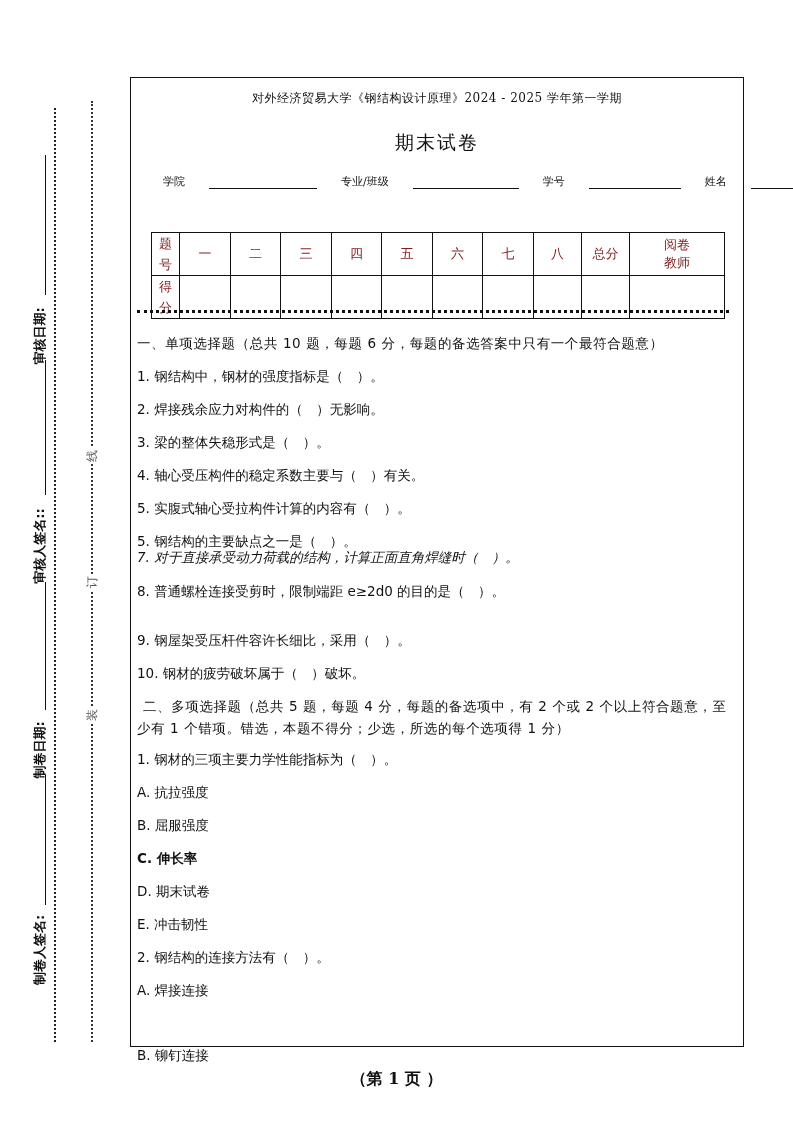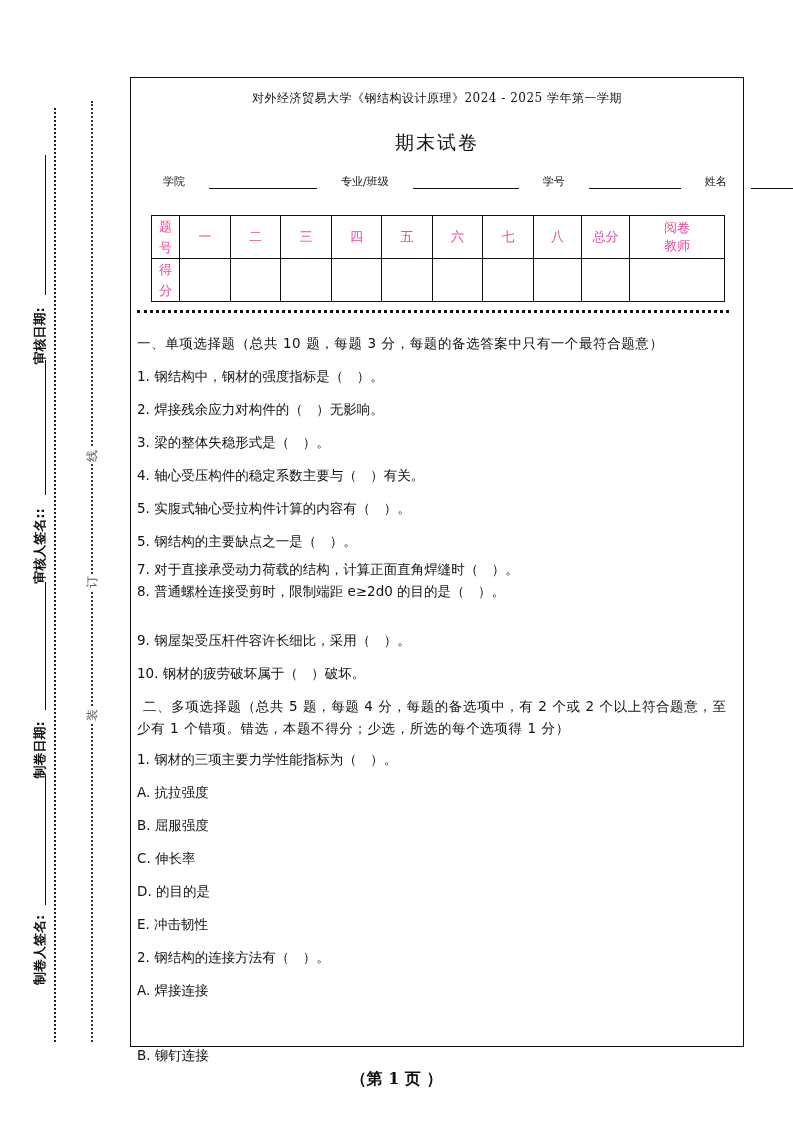--- a/index.html
+++ b/index.html
@@ -47,22 +47,22 @@
     position: absolute; left: 0; right: 0; top: 52px; text-align: center;
     font-size: 19px; letter-spacing: 2px;
   }
   .info-row {
     position: absolute; left: 32px; top: 96px; font-size: 11px;
     display: flex; align-items: flex-end; white-space: nowrap; gap: 24px;
   }
   .info-row .blank { display: inline-block; border-bottom: 1px solid #111; height: 12px; }
 
   table.score {
-    position: absolute; left: 20px; top: 137px;
-    border-collapse: collapse; font-size: 13px; color: #ec4899;
+    position: absolute; left: 20px; top: 154px;
+    border-collapse: collapse; font-size: 13px; color: #7f1d1d;
   }
   table.score td {
     border: 1px solid #111; text-align: center; vertical-align: middle; padding: 0;
   }
   table.score tr.head td { height: 41px; }
   table.score tr.score-row td { height: 42px; }
   table.score td.rowhead { line-height: 21px; font-size: 13px; }
   table.score td.two-line { line-height: 18px; font-size: 13px; }
 
   .sep {
@@ -153,39 +153,39 @@
       <td></td>
       <td></td>
       <td></td>
     </tr>
   </tbody>
     </table>
 
   <div class="sep"></div>
 
   <div class="content">
-    <div class="line section-head" style="top:0px;">一、单项选择题（总共 10 题，每题 3 分，每题的备选答案中只有一个最符合题意）</div>
+    <div class="line section-head" style="top:0px;">一、单项选择题（总共 10 题，每题 6 分，每题的备选答案中只有一个最符合题意）</div>
     <div class="line" style="top:33px;">1. 钢结构中，钢材的强度指标是（　）。</div>
     <div class="line" style="top:66px;">2. 焊接残余应力对构件的（　）无影响。</div>
     <div class="line" style="top:99px;">3. 梁的整体失稳形式是（　）。</div>
     <div class="line" style="top:132px;">4. 轴心受压构件的稳定系数主要与（　）有关。</div>
     <div class="line" style="top:165px;">5. 实腹式轴心受拉构件计算的内容有（　）。</div>
     <div class="line" style="top:198px;">5. 钢结构的主要缺点之一是（　）。</div>
-    <div class="line" style="top:226px;">7. 对于直接承受动力荷载的结构，计算正面直角焊缝时（　）。</div>
+    <div class="line" style="top:214px;font-style:italic;">7. 对于直接承受动力荷载的结构，计算正面直角焊缝时（　）。</div>
     <div class="line" style="top:248px;">8. 普通螺栓连接受剪时，限制端距 e≥2d0 的目的是（　）。</div>
     <div class="line" style="top:297px;">9. 钢屋架受压杆件容许长细比，采用（　）。</div>
     <div class="line" style="top:330px;">10. 钢材的疲劳破坏属于（　）破坏。</div>
 
     <div class="wrap-head" style="top:360px;text-indent:6px;">二、多项选择题（总共 5 题，每题 4 分，每题的备选项中，有 2 个或 2 个以上符合题意，至少有 1 个错项。错选，本题不得分；少选，所选的每个选项得 1 分）</div>
 
     <div class="line" style="top:416px;">1. 钢材的三项主要力学性能指标为（　）。</div>
     <div class="line" style="top:449px;">A. 抗拉强度</div>
     <div class="line" style="top:482px;">B. 屈服强度</div>
-    <div class="line" style="top:515px;">C. 伸长率</div>
-    <div class="line" style="top:548px;">D. 的目的是</div>
+    <div class="line" style="top:515px;font-weight:bold;">C. 伸长率</div>
+    <div class="line" style="top:548px;">D. 期末试卷</div>
     <div class="line" style="top:581px;">E. 冲击韧性</div>
 
     <div class="line" style="top:614px;">2. 钢结构的连接方法有（　）。</div>
     <div class="line" style="top:647px;">A. 焊接连接</div>
     <div class="line" style="top:712px;">B. 铆钉连接</div>
   </div>
 </div>
 
 <div class="page-num">（第 1 页 ）</div>
 

